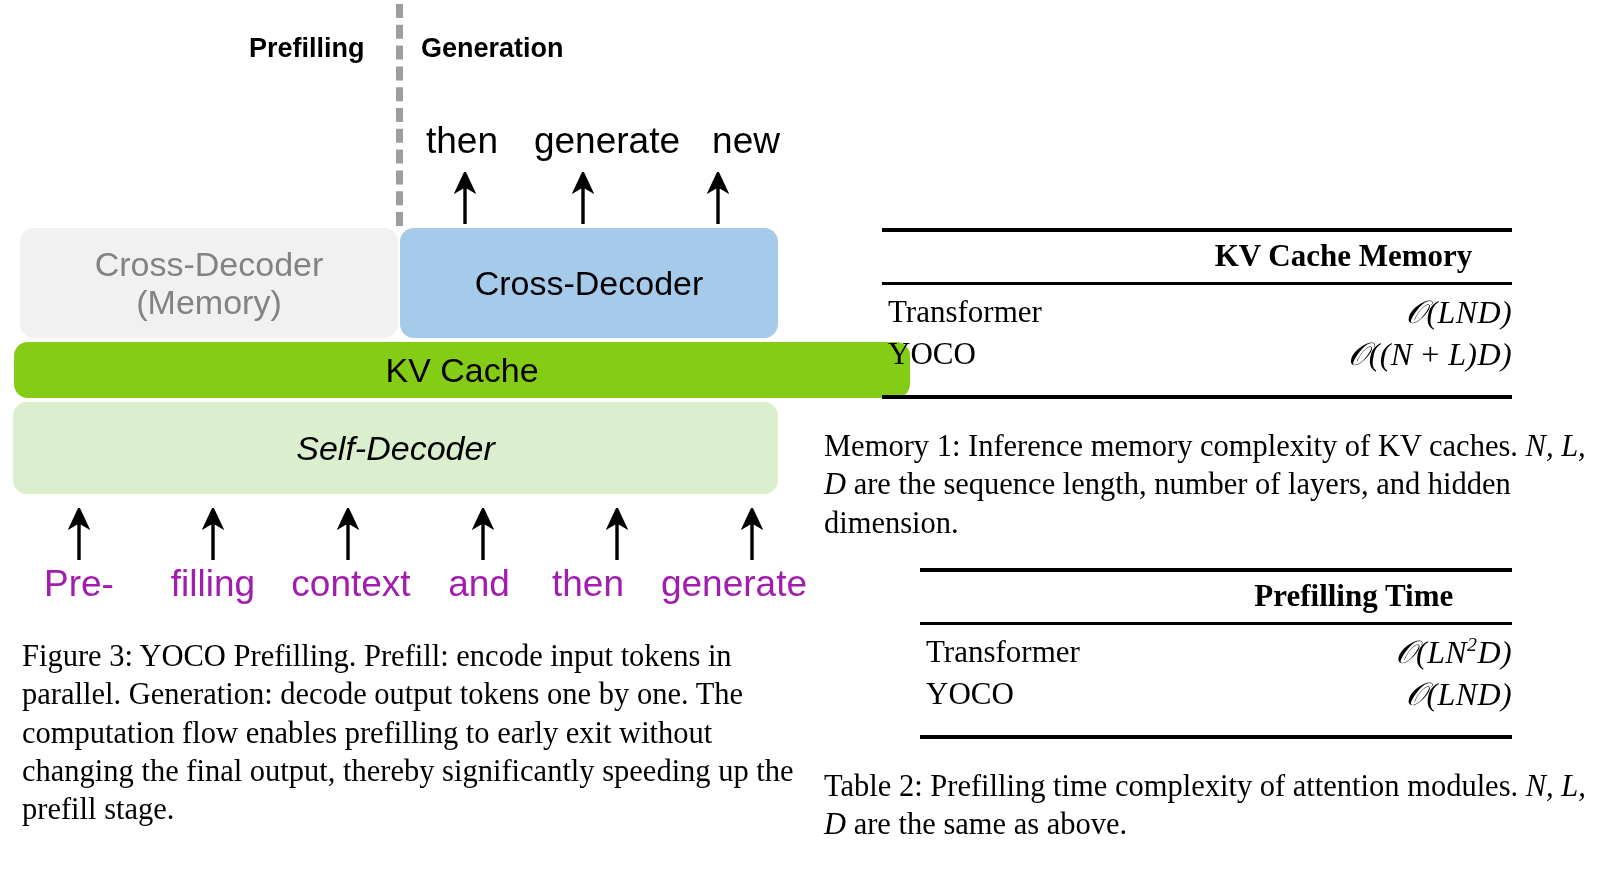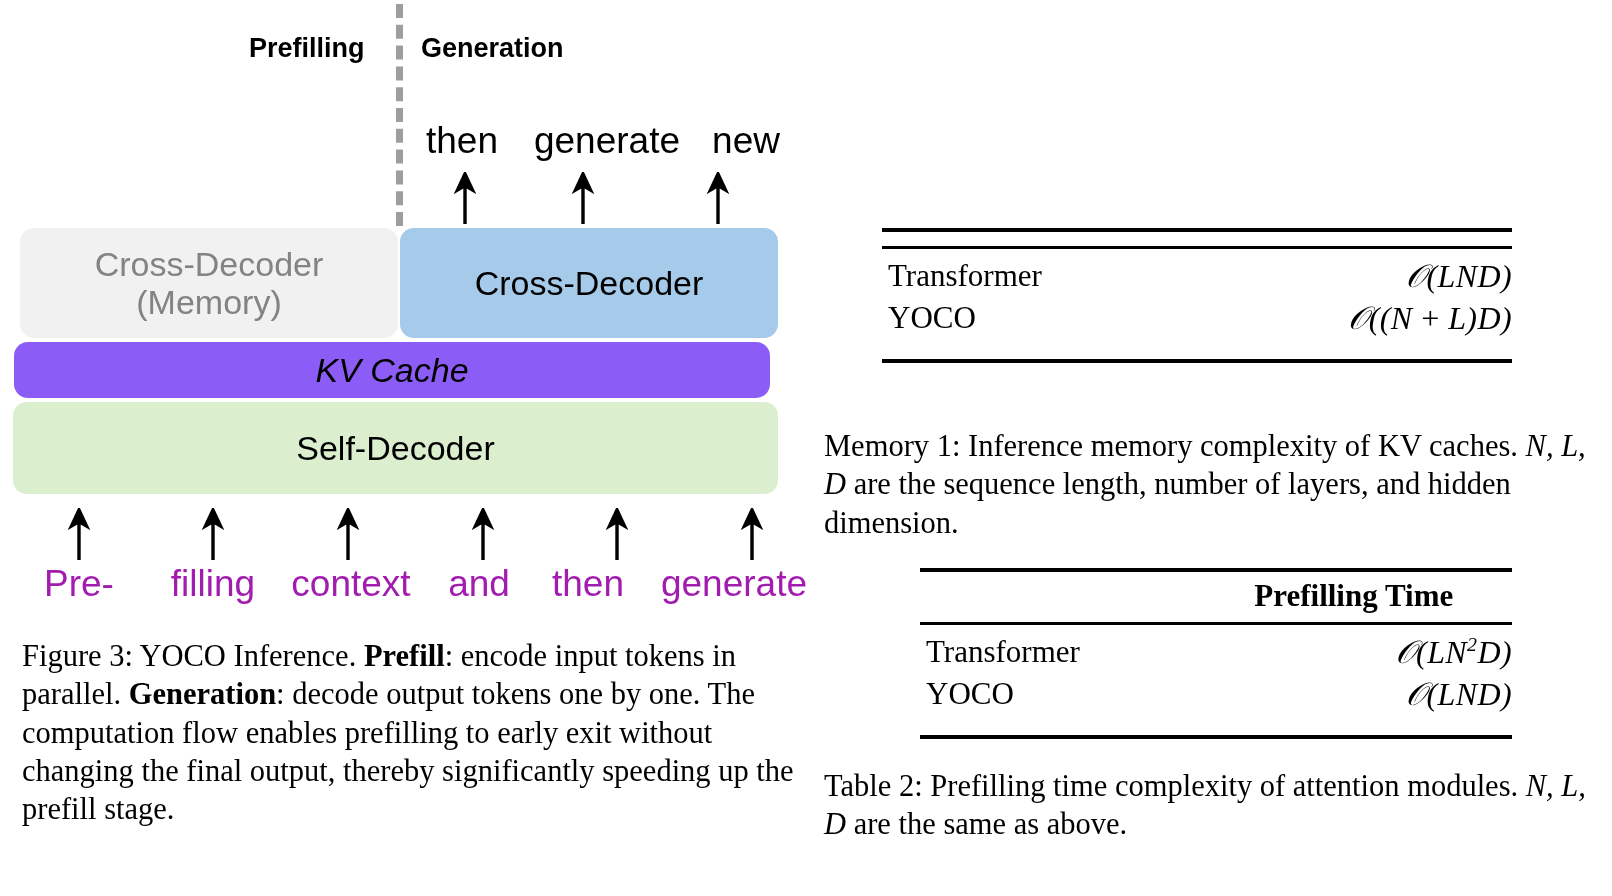--- a/index.html
+++ b/index.html
@@ -83,32 +83,32 @@
   }
   #block-cross-active {
     left: 400px; top: 228px;
     width: 378px; height: 110px;
     background: #a6caea;
     color: #000;
     font-size: 34px;
   }
   #block-kv-cache {
     left: 14px; top: 342px;
-    width: 756px; height: 56px;
-    background: #8b5cf6;
+    width: 896px; height: 56px;
+    background: #84cc16;
     color: #000;
     font-size: 34px;
-    font-style: italic;
   }
   #block-self-decoder {
     left: 13px; top: 402px;
     width: 765px; height: 92px;
     background: #dbeecd;
     color: #000;
     font-size: 34px;
+    font-style: italic;
   }
 
   
   .in-token {
     position: absolute;
     font-family: "Liberation Sans", "DejaVu Sans", sans-serif;
     font-size: 37px;
     color: #a21caf;
     white-space: nowrap;
     transform: translateX(-50%);
@@ -117,21 +117,21 @@
   #figure-caption {
     position: absolute;
     left: 22px; top: 637px;
     width: 800px;
     font-family: "Liberation Serif", "DejaVu Serif", serif;
     font-size: 30.5px;
     line-height: 1.255;
     text-align: left;
     color: #000;
   }
-  #figure-caption b { font-weight: bold; }
+  #figure-caption b { font-weight: normal; }
 
   
   #tables-panel {
     position: absolute;
     left: 820px; top: 0;
     width: 792px; height: 896px;
   }
 
   .paper-table {
     position: absolute;
@@ -263,30 +263,31 @@
   </div>
 
   <div class="in-token" style="left:79px;  top:563px;">Pre-</div>
   <div class="in-token" style="left:213px; top:563px;">filling</div>
   <div class="in-token" style="left:351px; top:563px;">context</div>
   <div class="in-token" style="left:479px; top:563px;">and</div>
   <div class="in-token" style="left:588px; top:563px;">then</div>
   <div class="in-token" style="left:734px; top:563px;">generate</div>
 
   <div id="figure-caption">
-    <span>Figure 3: YOCO Inference. </span><b>Prefill</b><span>: encode input tokens in parallel. </span><b>Generation</b><span>: decode output tokens one by one. The computation flow enables prefilling to early exit without changing the final output, thereby significantly speeding up the prefill stage.</span>
+    <span>Figure 3: YOCO Prefilling. </span><b>Prefill</b><span>: encode input tokens in parallel. </span><b>Generation</b><span>: decode output tokens one by one. The computation flow enables prefilling to early exit without changing the final output, thereby significantly speeding up the prefill stage.</span>
   </div>
 </div>
 
 <div id="tables-panel">
 
   <div class="paper-table" id="table1">
     <div class="rule-thick"></div>
     <div class="tbl-head-row">
       <div class="col-name"></div>
+      <div class="col-val">KV Cache Memory</div>
     </div>
     <div class="rule-thin"></div>
     <div id="table1-body">
       <div class="tbl-body-row">
         <div class="col-name">Transformer</div>
         <div class="col-val">
           <span class="mathcal">𝒪(<i>LND</i>)</span>
         </div>
       </div>
       <div class="tbl-body-row">

